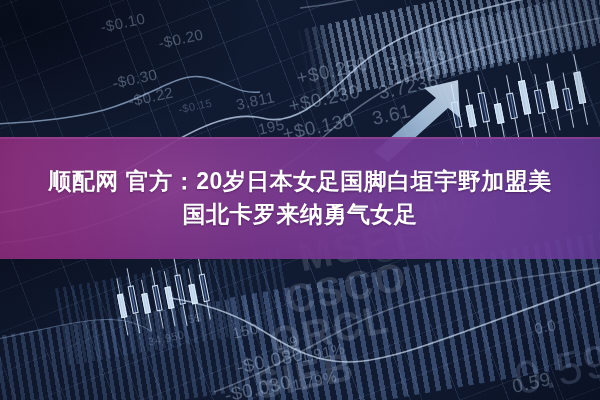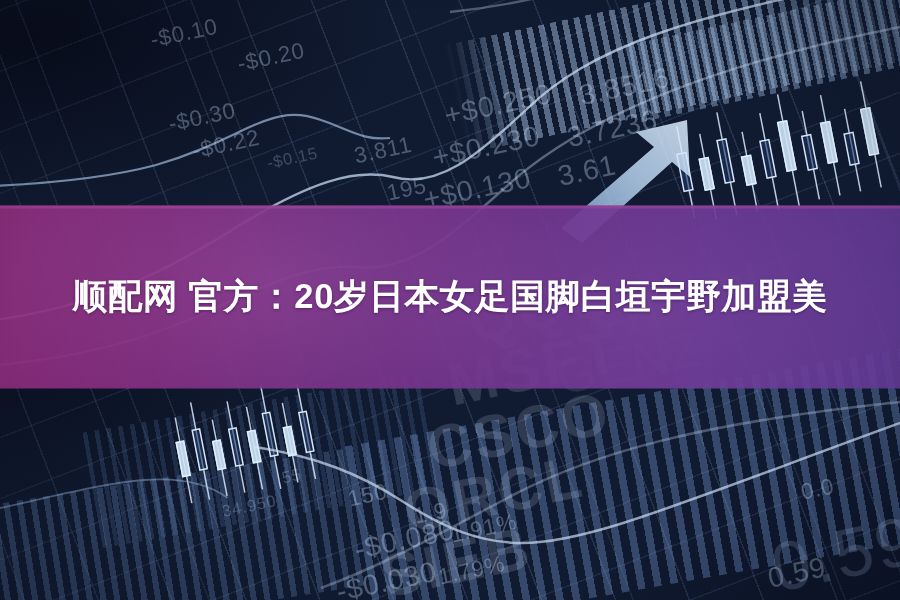--- a/index.html
+++ b/index.html
@@ -382,17 +382,18 @@
     <div>GENZ</div>
   </div>
 
   <div class="band">
     <div class="band-edge-top"></div>
     <div class="band-sheen"></div>
   </div>
 
   <div class="headline">
     <div class="hl-line">顺配网 官方：20岁日本女足国脚白垣宇野加盟美</div>
+    <div class="hl-line">国北卡罗来纳勇气女足</div>
   </div>
 
   <div class="vignette"></div>
 <div class="bignum">0.59</div>
   </div>
 
 </body></html>

